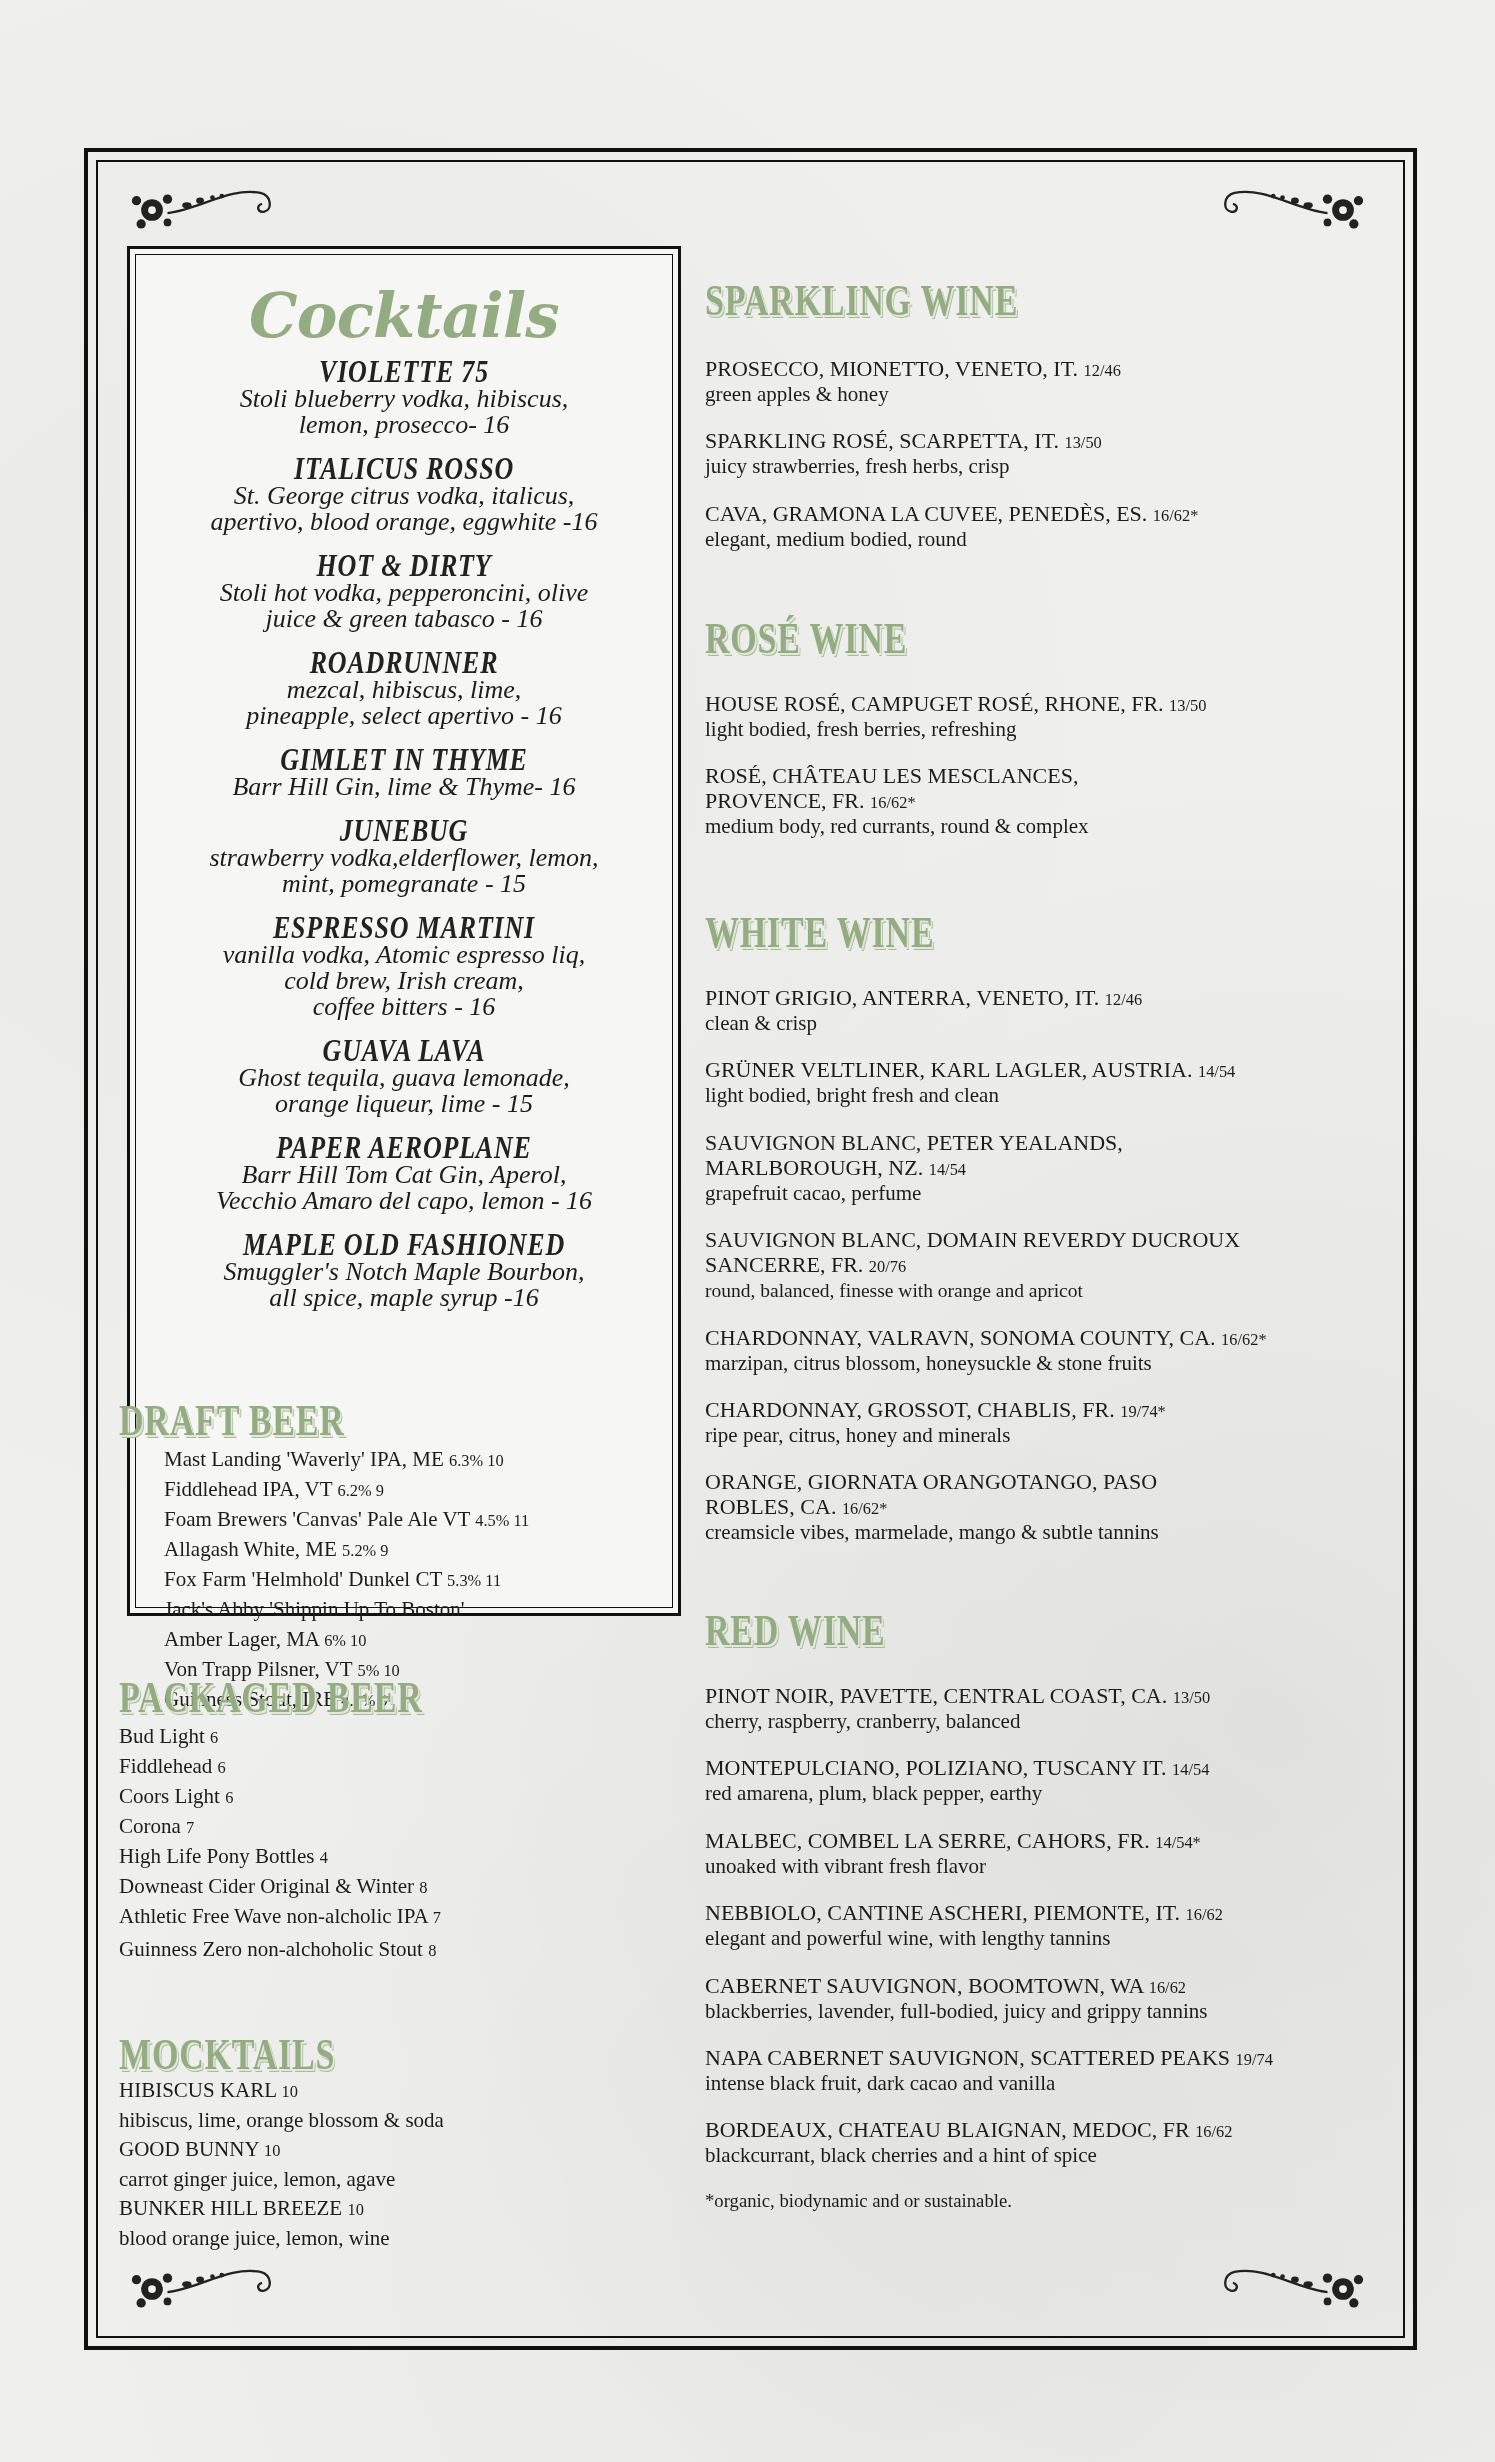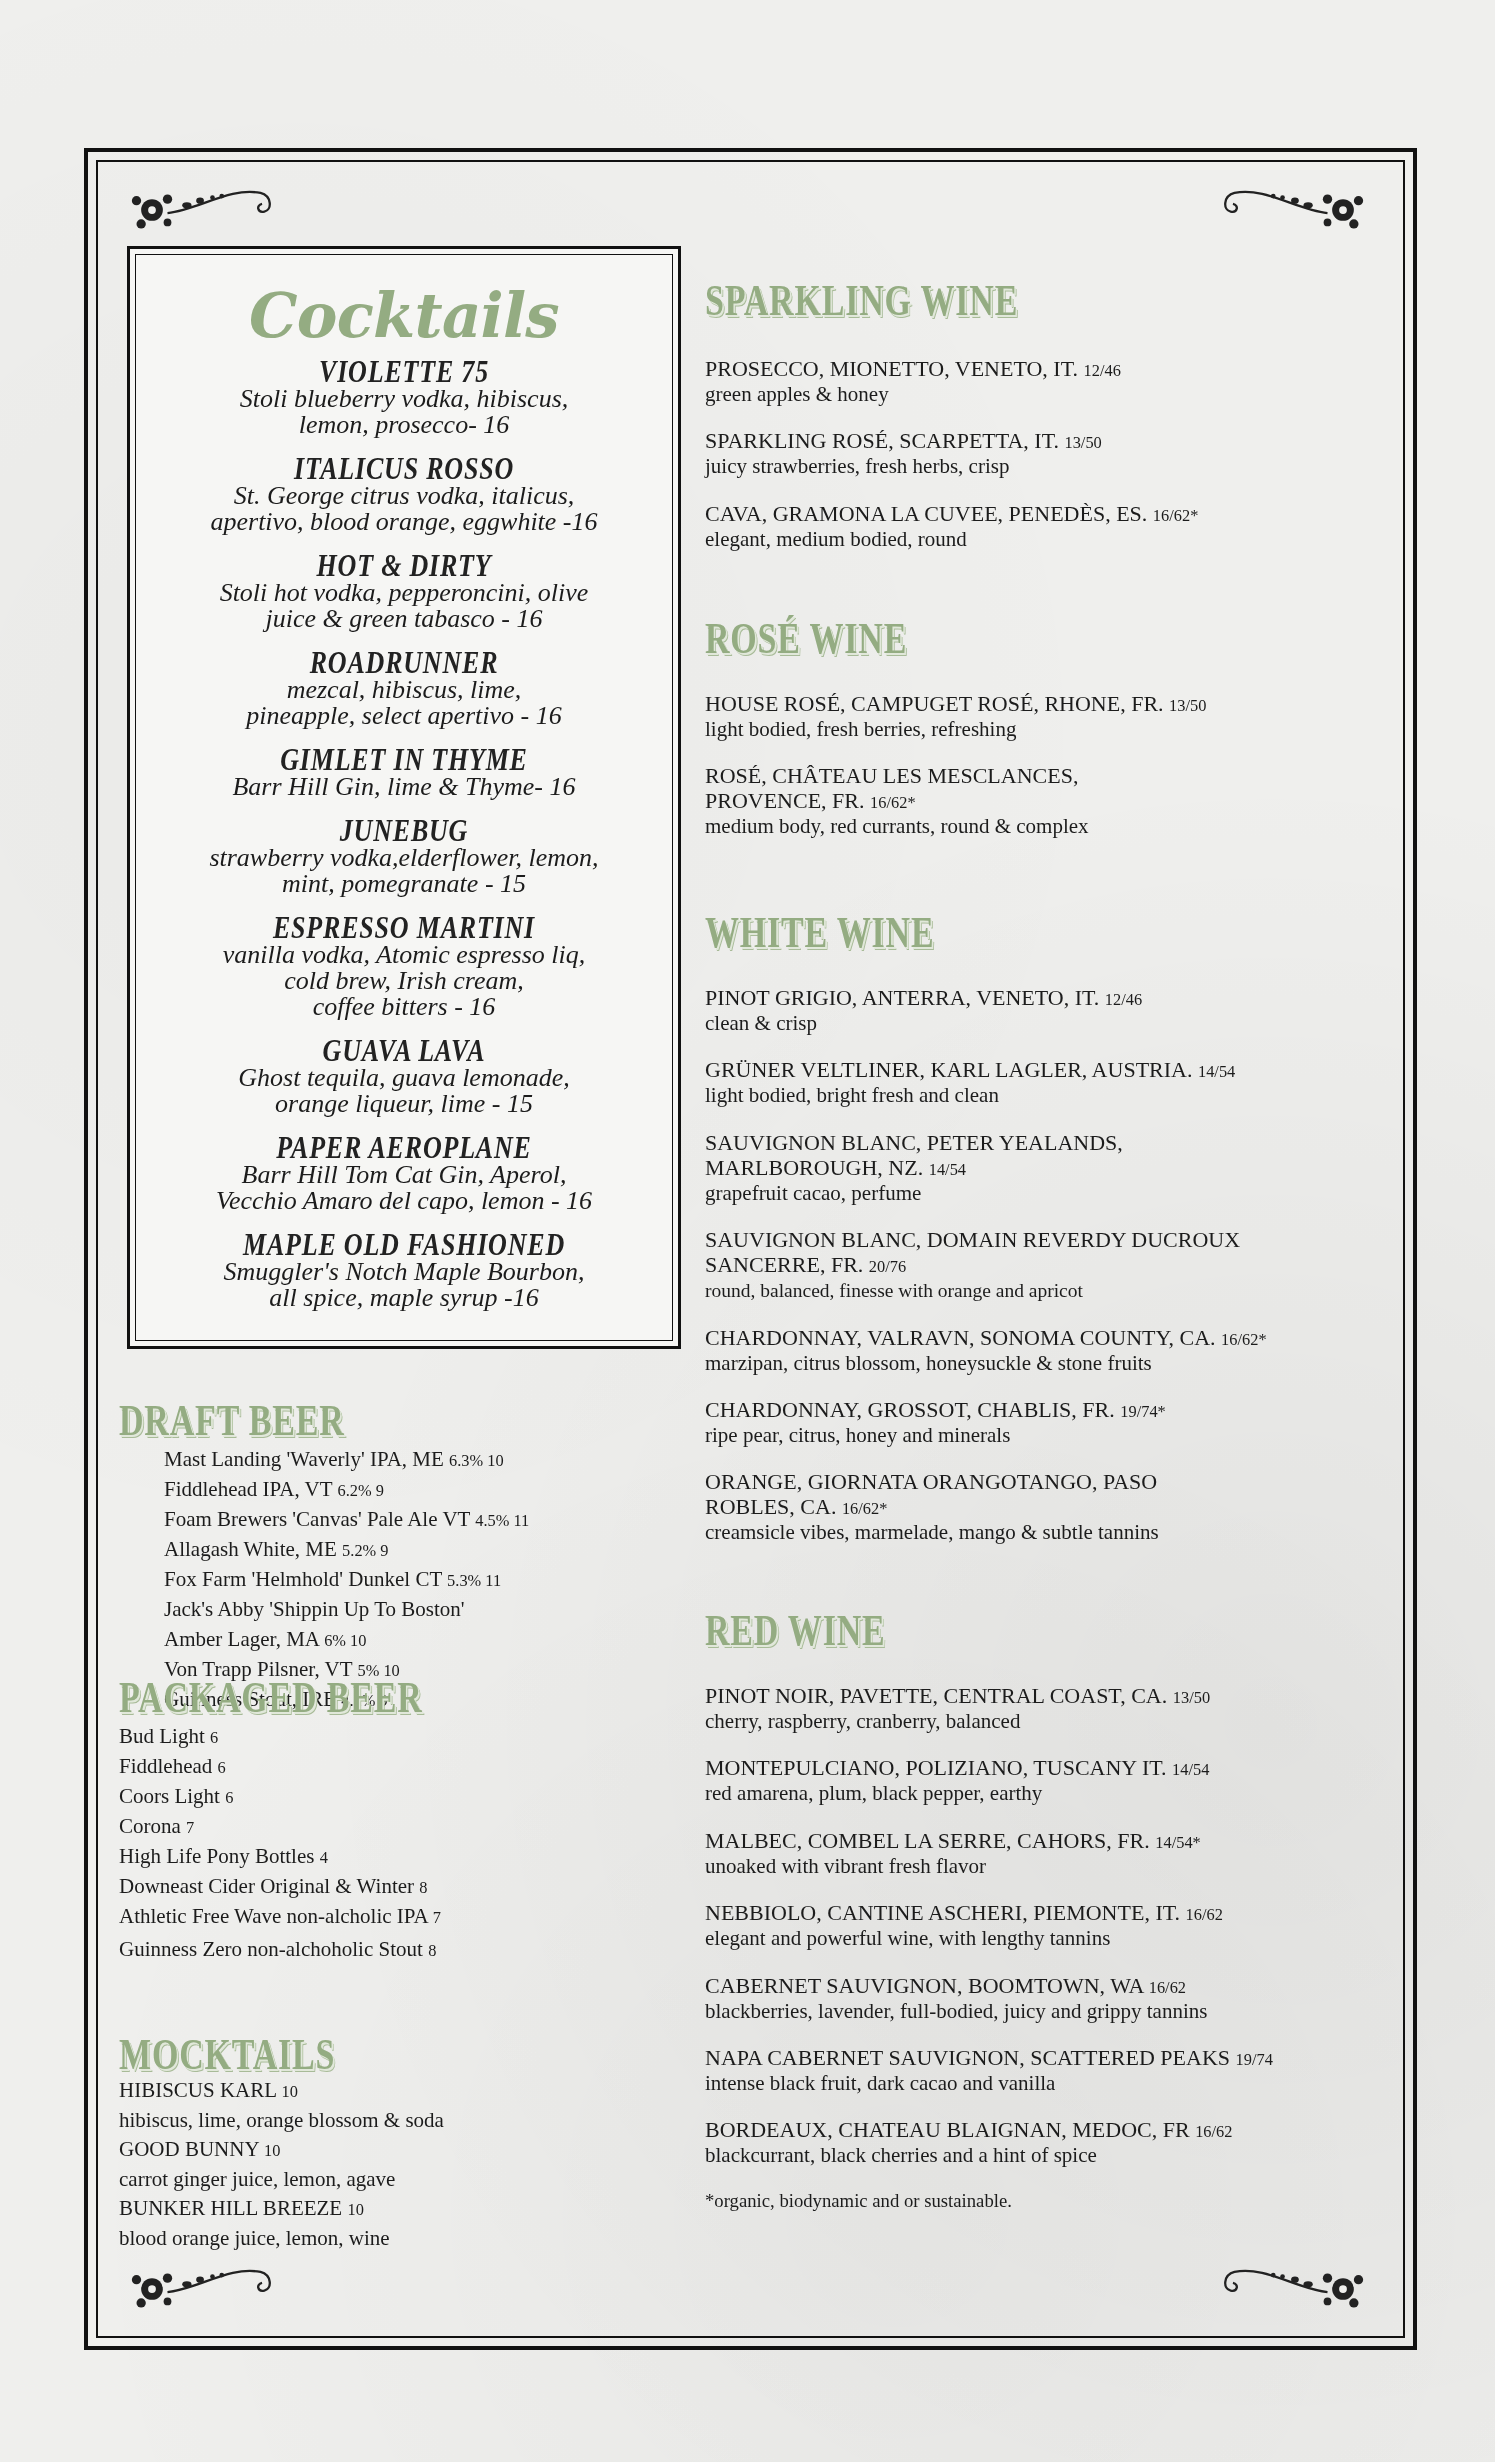--- a/index.html
+++ b/index.html
@@ -22,21 +22,21 @@
     border: 2.3px solid #111;
   }
   .ornament { position: absolute; width: 171px; height: 62px; }
   .ornament svg { width: 100%; height: 100%; }
   .orn-tl { left: 113px; top: 179px; }
   .orn-tr { left: 1211px; top: 179px; transform: scaleX(-1); }
   .orn-bl { left: 113px; top: 2258px; }
   .orn-br { left: 1211px; top: 2258px; transform: scaleX(-1); }
 
   .cocktail-box {
-    position: absolute; left: 127px; top: 246px; width: 554px; height: 1103px;
+    position: absolute; left: 127px; top: 246px; width: 554px; height: 1370px;
     border: 3.1px solid #111; box-sizing: border-box; background: #f6f6f4;
   }
   .cocktail-box .inner { position: absolute; inset: 4.7px; border: 1.6px solid #111; }
   .cocktail-title {
     position: absolute; left: 0; right: 0; top: 31px; text-align: center;
     font-family: "DejaVu Serif", serif; font-style: italic; font-weight: bold;
     font-size: 61px; color: #94ac82; letter-spacing: -0.8px;
   }
   .cocktail-list { position: absolute; left: 15.6px; right: 15.6px; top: 109px; text-align: center; font-style: italic; }
   .cocktail { margin-bottom: 17px; }

